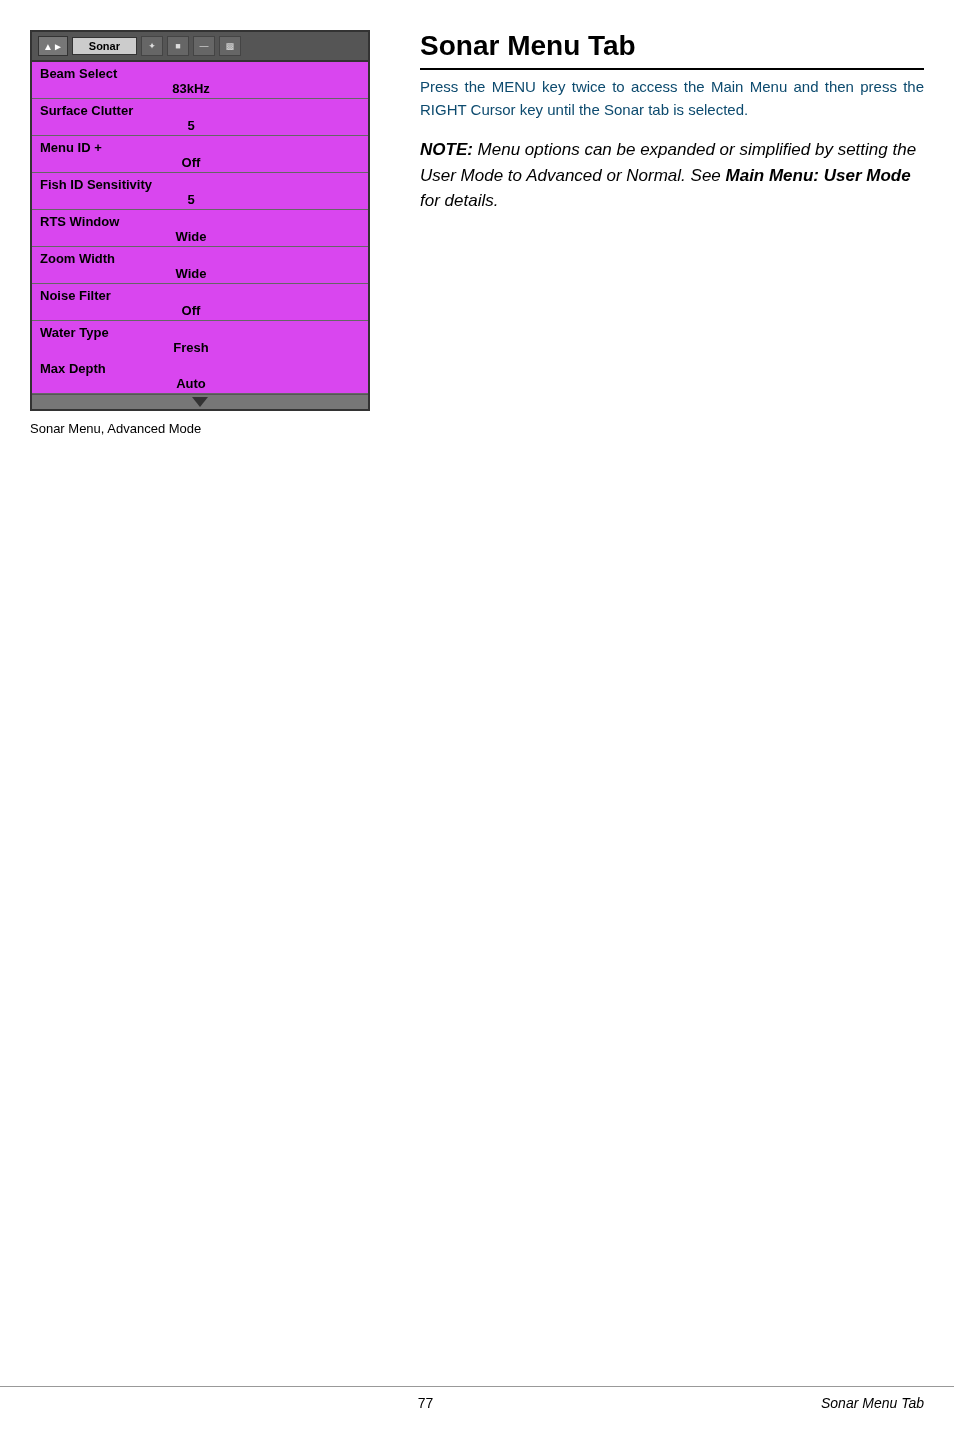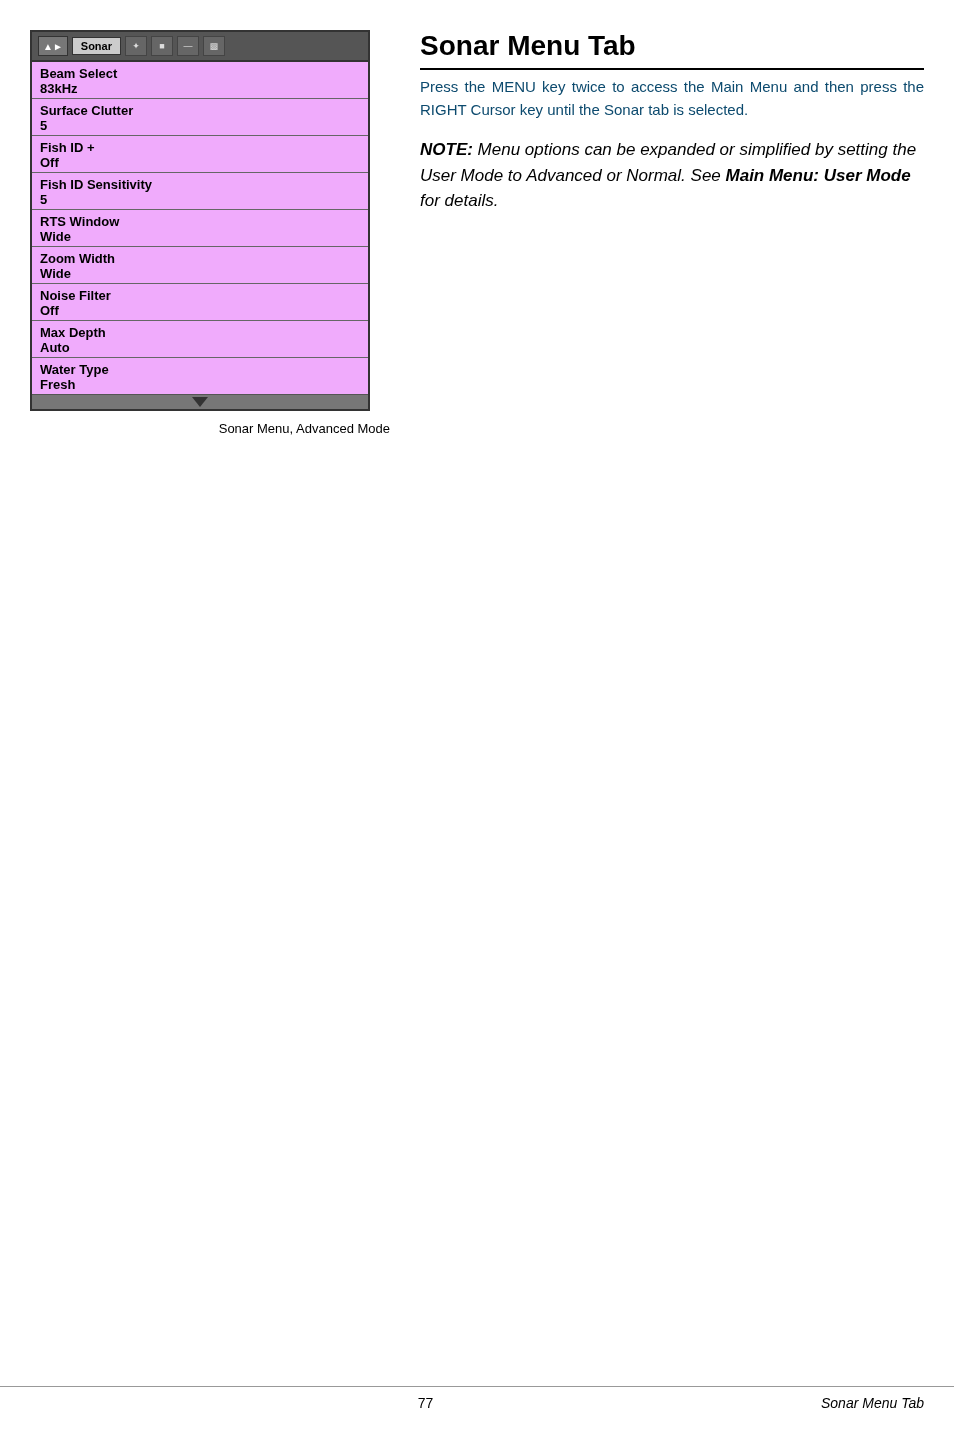--- a/index.html
+++ b/index.html
@@ -51,21 +51,21 @@
       padding: 2px 4px;
       min-width: 20px;
       height: 20px;
     }
 
     .tab-active {
       background: #ccc;
       color: #000;
       font-weight: bold;
       font-size: 11px;
-      padding: 2px 8px;
+      padding: 2px 16px;
       border: 1px solid #333;
     }
 
     .tab-icon-small {
       background: #666;
       border: 1px solid #444;
       color: #ddd;
       font-size: 9px;
       width: 22px;
       height: 20px;
@@ -75,37 +75,37 @@
     }
 
     .menu-list {
       background: #888;
       width: 100%;
     }
 
     .menu-item {
       border-bottom: 1px solid #666;
       padding: 4px 26px 2px 8px;
-      background: #f0abfc;
+      background: #d946ef;
     }
 
     .menu-item-label {
       display: block;
       color: #000;
       font-size: 13px;
       font-weight: bold;
       font-family: Arial, sans-serif;
     }
 
     .menu-item-value {
       display: block;
       color: #000;
       font-size: 13px;
       font-weight: bold;
-      text-align: left;
+      text-align: center;
       font-family: Arial, sans-serif;
     }
 
     .menu-item-last {
       border-bottom: none;
       position: relative;
     }
 
     .scroll-indicator {
       display: flex;
@@ -121,21 +121,21 @@
       border-left: 8px solid transparent;
       border-right: 8px solid transparent;
       border-top: 10px solid #333;
     }
 
     .caption {
       margin-top: 10px;
       font-size: 13px;
       color: #000;
       font-family: Arial, sans-serif;
-      text-align: right;
+      text-align: left;
     }
 
     
     .right-column {
       flex: 1;
       padding-top: 0;
     }
 
     .section-title {
       font-size: 28px;
@@ -219,21 +219,21 @@
           <span class="menu-item-value">83kHz</span>
         </div>
 
         <div class="menu-item">
           <span class="menu-item-label">Surface Clutter</span>
           <span class="menu-item-value">5</span>
         </div>
 
 
         <div class="menu-item">
-          <span class="menu-item-label">Fish ID +</span>
+          <span class="menu-item-label">Menu ID +</span>
           <span class="menu-item-value">Off</span>
         </div>
 
         <div class="menu-item">
           <span class="menu-item-label">Fish ID Sensitivity</span>
           <span class="menu-item-value">5</span>
         </div>
 
         <div class="menu-item">
           <span class="menu-item-label">RTS Window</span>
@@ -243,30 +243,30 @@
         <div class="menu-item">
           <span class="menu-item-label">Zoom Width</span>
           <span class="menu-item-value">Wide</span>
         </div>
 
 
 
         <div class="menu-item">
           <span class="menu-item-label">Noise Filter</span>
           <span class="menu-item-value">Off</span>
-        </div>
-
-        <div class="menu-item">
-          <span class="menu-item-label">Max Depth</span>
-          <span class="menu-item-value">Auto</span>
         </div>
 
         <div class="menu-item menu-item-last">
           <span class="menu-item-label">Water Type</span>
           <span class="menu-item-value">Fresh</span>
+        </div>
+
+        <div class="menu-item">
+          <span class="menu-item-label">Max Depth</span>
+          <span class="menu-item-value">Auto</span>
         </div>
 
         <div class="scroll-indicator">
           <div class="scroll-arrow"></div>
         </div>
       </div>
     </div>
 
     <p class="caption">Sonar Menu, Advanced Mode</p>
   </div>

